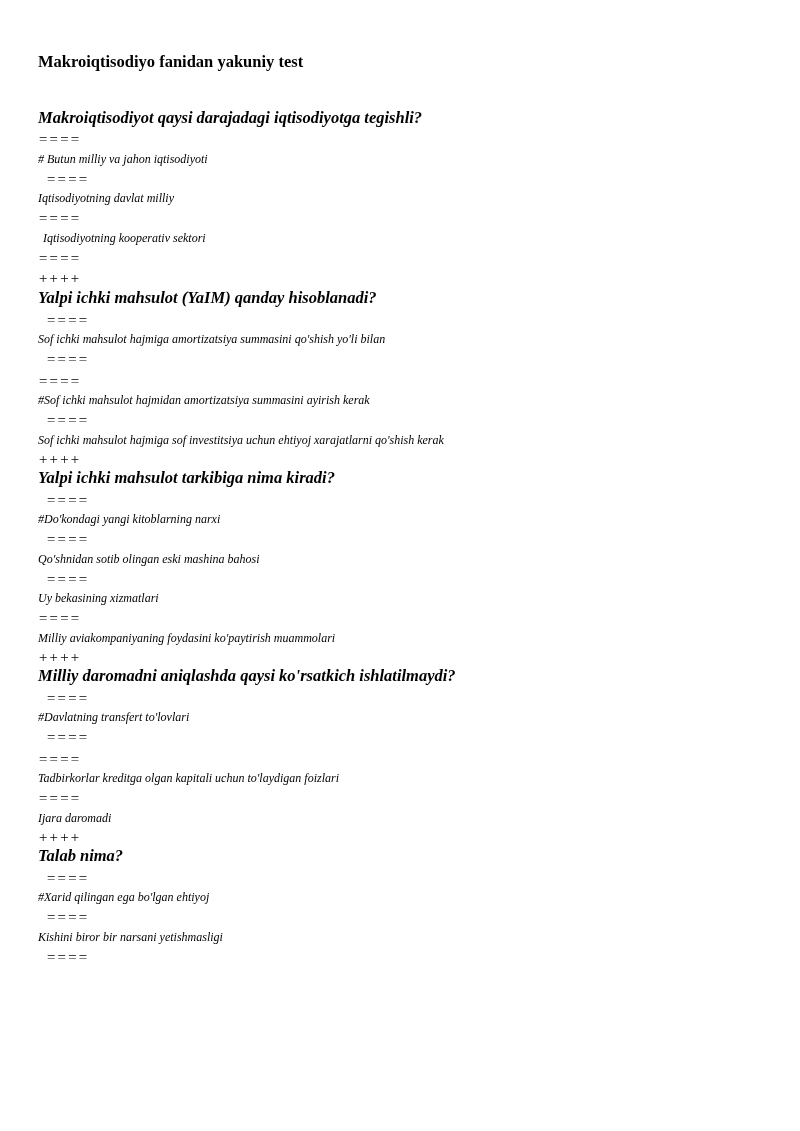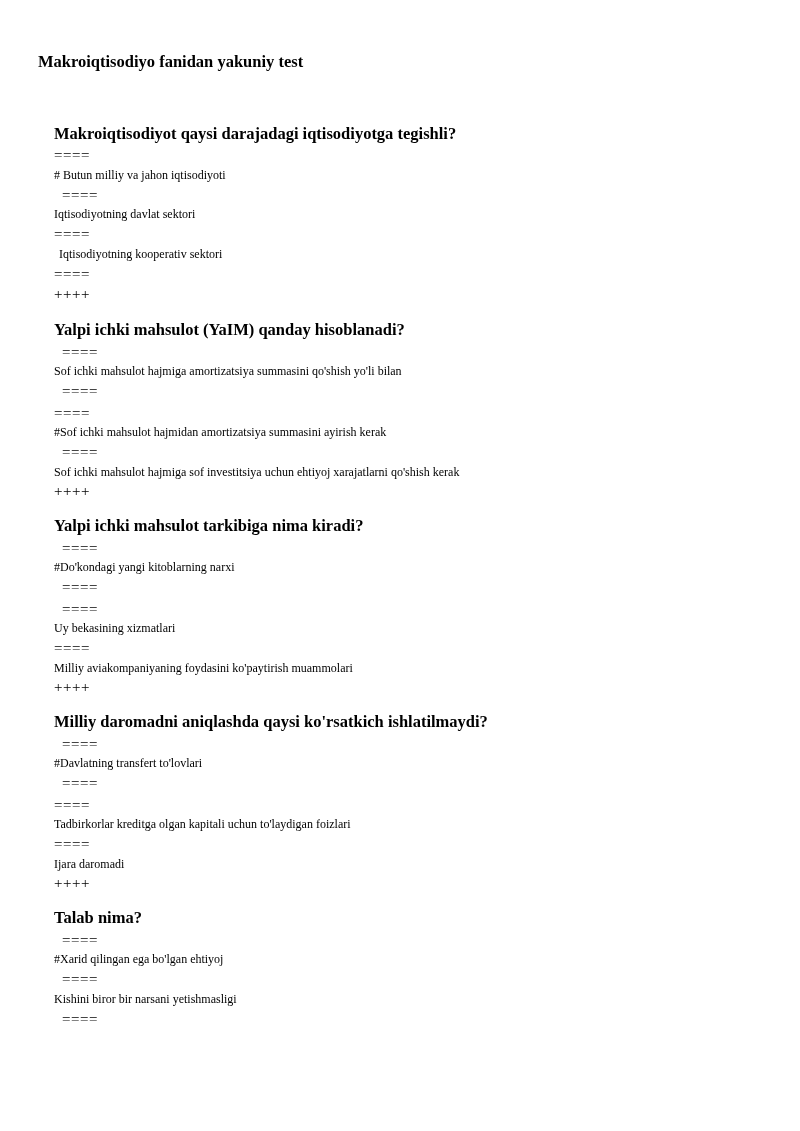--- a/index.html
+++ b/index.html
@@ -59,39 +59,40 @@
     padding-left: 5px;
   }
   .endsep {
     font-size: 15px;
     line-height: 1.1;
     letter-spacing: 0.5px;
     margin: 0;
     padding: 2px 0 1px 0;
   }
   .block {
-    margin: 16px;
+    margin: 0;
     padding: 0;
+    font-style: italic;
   }
 </style>
 </head>
 <body>
 
 <div class="page">
 
   <div class="doc-title">Makroiqtisodiyo fanidan yakuniy test</div>
 
   <div class="spacer-title"></div>
 
   <div class="block">
     <div class="question">Makroiqtisodiyot qaysi darajadagi iqtisodiyotga tegishli?</div>
     <div class="sep">====</div>
     <div class="answer"># Butun milliy va jahon iqtisodiyoti</div>
     <div class="sep indent">====</div>
-    <div class="answer">Iqtisodiyotning davlat sektori</div>
+    <div class="answer">Iqtisodiyotning davlat milliy</div>
     <div class="sep">====</div>
     <div class="answer indent"> Iqtisodiyotning kooperativ sektori</div>
     <div class="sep">====</div>
     <div class="endsep">++++</div>
   </div>
 
   <div class="block">
     <div class="question">Yalpi ichki mahsulot (YaIM) qanday hisoblanadi?</div>
     <div class="sep indent">====</div>
     <div class="answer">Sof ichki mahsulot hajmiga amortizatsiya summasini qo'shish yo'li bilan</div>
@@ -101,20 +102,21 @@
     <div class="sep indent">====</div>
     <div class="answer">Sof ichki mahsulot hajmiga sof investitsiya uchun ehtiyoj xarajatlarni qo'shish kerak</div>
     <div class="endsep">++++</div>
   </div>
 
   <div class="block">
     <div class="question">Yalpi ichki mahsulot tarkibiga nima kiradi?</div>
     <div class="sep indent">====</div>
     <div class="answer">#Do'kondagi yangi kitoblarning narxi</div>
     <div class="sep indent">====</div>
+    <div class="answer">Qo'shnidan sotib olingan eski mashina bahosi</div>
     <div class="sep indent">====</div>
     <div class="answer">Uy bekasining xizmatlari</div>
     <div class="sep">====</div>
     <div class="answer"> Milliy aviakompaniyaning foydasini ko'paytirish muammolari</div>
     <div class="endsep">++++</div>
   </div>
 
   <div class="block">
     <div class="question">Milliy daromadni aniqlashda qaysi ko'rsatkich ishlatilmaydi?</div>
     <div class="sep indent">====</div>

